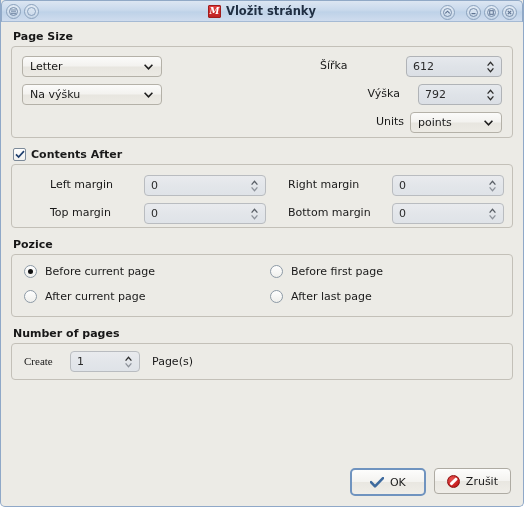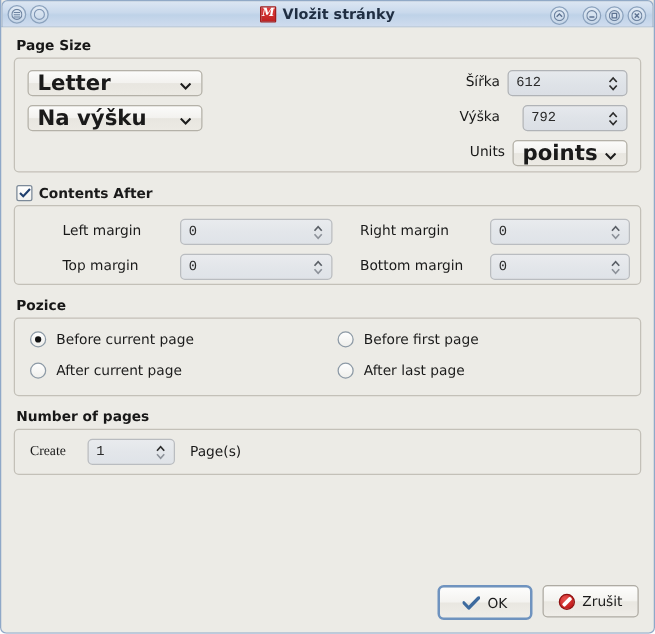--- a/index.html
+++ b/index.html
@@ -146,43 +146,41 @@
   .combo {
     position: relative;
     height: 21px;
     box-sizing: border-box;
     border: 1px solid #b4b1a8;
     border-radius: 4px;
     background: linear-gradient(to bottom,#fbfbfa 0%,#f3f2ef 48%,#e8e6e0 52%,#eceae4 100%);
     display: flex;
     align-items: center;
     padding: 0 4px 0 7px;
-    font-size: 17px;
+    font-size: 11px;
     color: #1a1a1a;
-    font-weight: bold;
   }
   .combo .arrow {
     margin-left: auto;
     margin-right: 4px;
     color: #2a2a2a;
   }
 
   .spin {
     position: relative;
     height: 21px;
     box-sizing: border-box;
     border: 1px solid #b9bcc0;
     border-radius: 4px;
     background: linear-gradient(to bottom,#e9ebee 0%,#e3e6ea 50%,#dfe3e8 100%);
     display: flex;
     align-items: center;
     padding: 0 3px 0 6px;
     font-size: 11px;
     color: #2b2b2b;
-    font-family: Liberation Mono, monospace;
   }
   .spin.enabled {
     border: 1px solid #b0b3b7;
     background: linear-gradient(to bottom,#e6e9ed 0%,#dfe3e8 50%,#dbdfe5 100%);
   }
   .spin .spin-arrows {
     margin-left: auto;
     display: flex;
     flex-direction: column;
     align-items: center;
@@ -336,21 +334,21 @@
 
         <div class="combo" style="position:absolute; left:10px; top:37px; width:140px;">
           <span>Na výšku</span>
           <span class="arrow">
             <svg width="9" height="6" viewBox="0 0 9 6">
                 <path d="M0.6 0.8 L4.5 4.8 L8.4 0.8" fill="none" stroke="#1d1d1d" stroke-width="1.6"></path>
               </svg>
           </span>
         </div>
 
-        <div style="position:absolute; right:112px; top:12px; text-align:right; width:80px;" class="field-label">Šířka</div>
+        <div style="position:absolute; right:112px; top:12px; width:80px;" class="field-label">Šířka</div>
         <div class="spin enabled" style="position:absolute; right:10px; top:9px; width:96px;">
           <span>612</span>
           <span class="spin-arrows">
             <svg width="9" height="12" viewBox="0 0 9 12">
               <path d="M1.6 4.6 L4.5 1.3 L7.4 4.6" fill="none" stroke="#2d2d2d" stroke-width="1.3"></path>
               <path d="M1.6 7.4 L4.5 10.7 L7.4 7.4" fill="none" stroke="#2d2d2d" stroke-width="1.3"></path>
             </svg>
           </span>
         </div>
 

